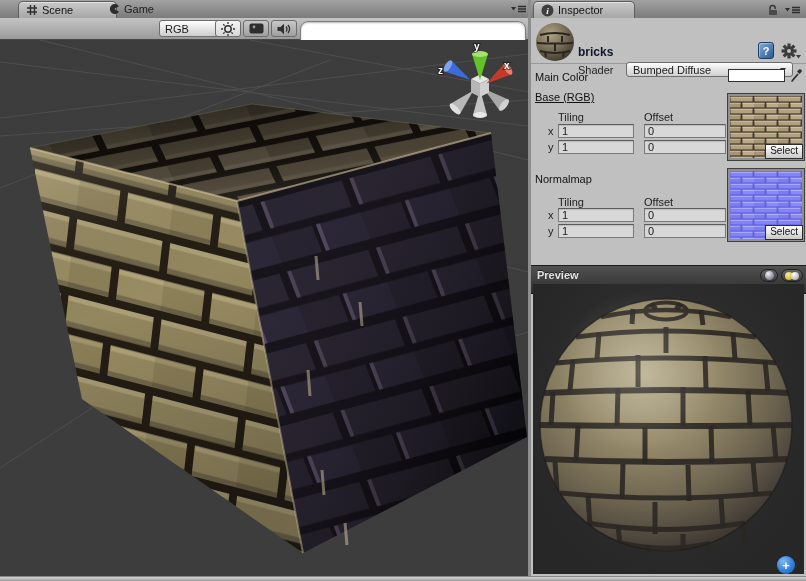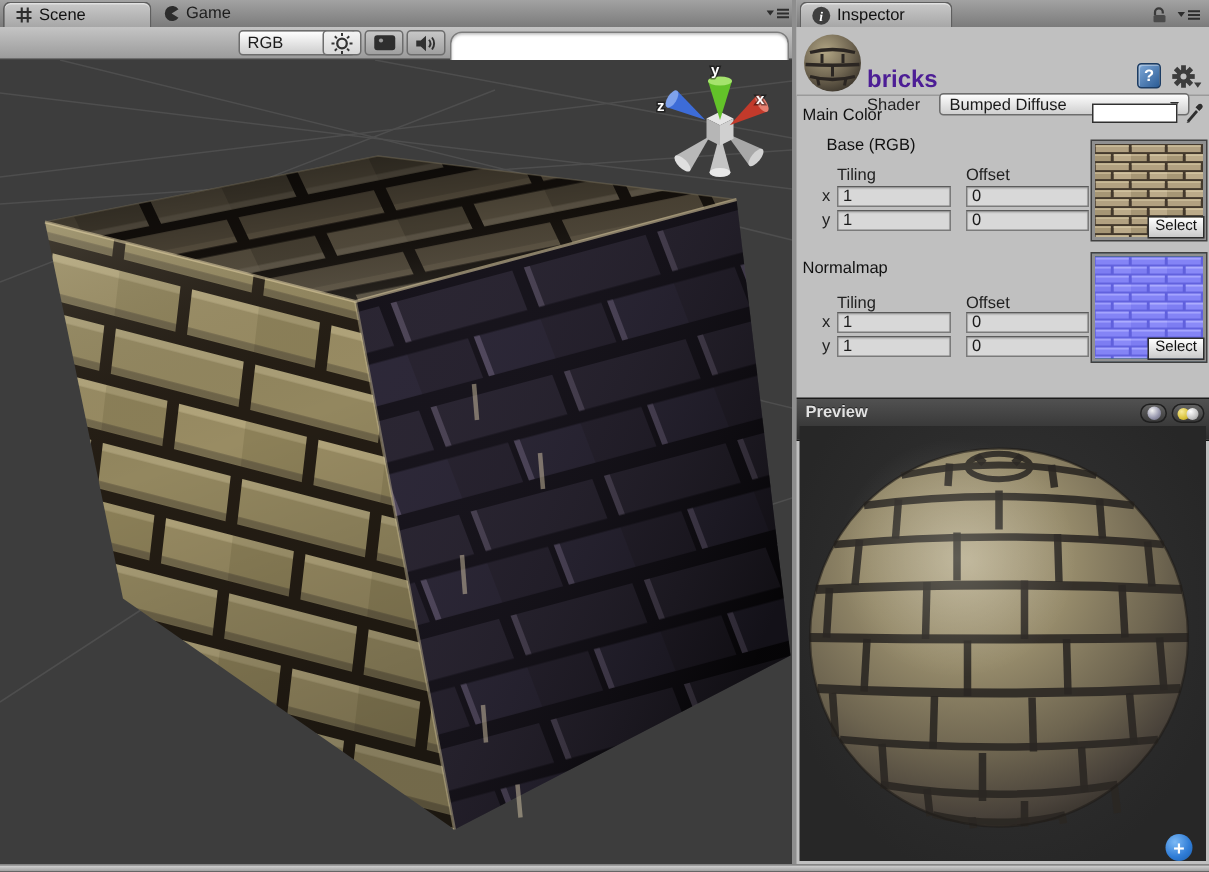--- a/index.html
+++ b/index.html
@@ -54,21 +54,21 @@
      background:#3d3d3d;}
 
   
   .ins-label{position:absolute;font-size:11px;color:#111;}
   .ins-small{position:absolute;font-size:11px;color:#222;}
   .num-field{position:absolute;height:14px;border:1px solid #7a7a7a;border-top-color:#5b5b5b;
      background:#d8d8d8;font-size:11px;padding:0 0 0 3px;box-sizing:border-box;color:#1a1a1a;
      font-family:"Liberation Sans",sans-serif;box-shadow:inset 0 1px 1px rgba(0,0,0,.14);}
   #mat-header{position:absolute;top:18px;left:0;width:100%;height:46px;background:#c0c0c0;
      border-bottom:1px solid #9a9a9a;box-sizing:border-box;}
-  #mat-name{position:absolute;left:47px;top:27px;font-size:16px;font-weight:bold;color:#4c1d95;}
+  #mat-name{position:absolute;left:47px;top:27px;font-size:12px;font-weight:bold;color:#0f172a;}
   #shader-label{position:absolute;left:47px;top:46px;font-size:11px;color:#222;text-align:center;}
   #shader-dd{position:absolute;left:95px;top:44px;width:167px;height:15px;
      border:1px solid #6d6d6d;border-radius:3px;background:linear-gradient(#fdfdfd,#cfcfcf);
      display:flex;align-items:center;justify-content:space-between;padding:0 6px;
      font-size:11px;color:#1a1a1a;box-sizing:border-box;}
   .tri-sm{width:0;height:0;border-left:3px solid transparent;border-right:3px solid transparent;
      border-top:4px solid #2f2f2f;}
   #help-btn{position:absolute;left:227px;top:24px;width:16px;height:17px;border-radius:3px;
      background:linear-gradient(135deg,#7fa9d9,#2b5c95);border:1px solid #1c3c63;
      color:#fff;font-size:11px;font-weight:bold;display:flex;align-items:center;
@@ -97,21 +97,21 @@
      justify-content:center;line-height:1;}
 </style>
 </head>
 <body>
 
 <div id="app">
 
   <div id="scene-panel" class="abs">
 
     <div class="tabbar">
-      <div class="tab" style="left:2px;width:99px;">
+      <div class="tab" style="left:18px;width:99px;">
         <svg width="12" height="12">
           <path d="M4.5,1 V11 M8.5,1 V11 M1,4 H11 M1,8 H11" stroke="#2e2e2e" stroke-width="1.4" fill="none"></path>
         </svg>
         <span>Scene</span>
       </div>
       <div class="tab-ghost" style="left:108px;">
         <svg width="12" height="12">
           <path d="M11,3.2 A5,5 0 1 0 11,8.8 L6.4,6 Z" fill="#2c2c2c"></path>
         </svg>
         <span>Game</span>
@@ -353,21 +353,21 @@
     </div>
 
     <div class="ins-label" style="left:4px;top:71px;">Main Color</div>
     <div id="color-swatch"></div>
     <svg class="abs" style="left:259px;top:68px;" width="13" height="15">
       <path d="M2,13 L8,6" stroke="#2f2f2f" stroke-width="1.8"></path>
       <path d="M7,3.5 L9.5,6 L11.5,4 A1.8,1.8 0 0 0 9,1.5 Z" fill="#2f2f2f"></path>
       <path d="M1,14 L3,13.5 L2,12.5 Z" fill="#2f2f2f"></path>
     </svg>
 
-    <div class="ins-label" style="left:20px;top:91px;">Base (RGB)</div>
+    <div class="ins-label" style="left:4px;top:91px;text-decoration:underline;">Base (RGB)</div>
 
     <div class="ins-small" style="left:27px;top:111px;">Tiling</div>
     <div class="ins-small" style="left:113px;top:111px;">Offset</div>
     <div class="ins-small" style="left:17px;top:125px;">x</div>
     <input class="num-field" style="left: 27px; top: 124px; width: 76px;" value="1">
     <input class="num-field" style="left: 113px; top: 124px; width: 82px;" value="0">
     <div class="ins-small" style="left:17px;top:141px;">y</div>
     <input class="num-field" style="left: 27px; top: 140px; width: 76px;" value="1">
     <input class="num-field" style="left: 113px; top: 140px; width: 82px;" value="0">
 

